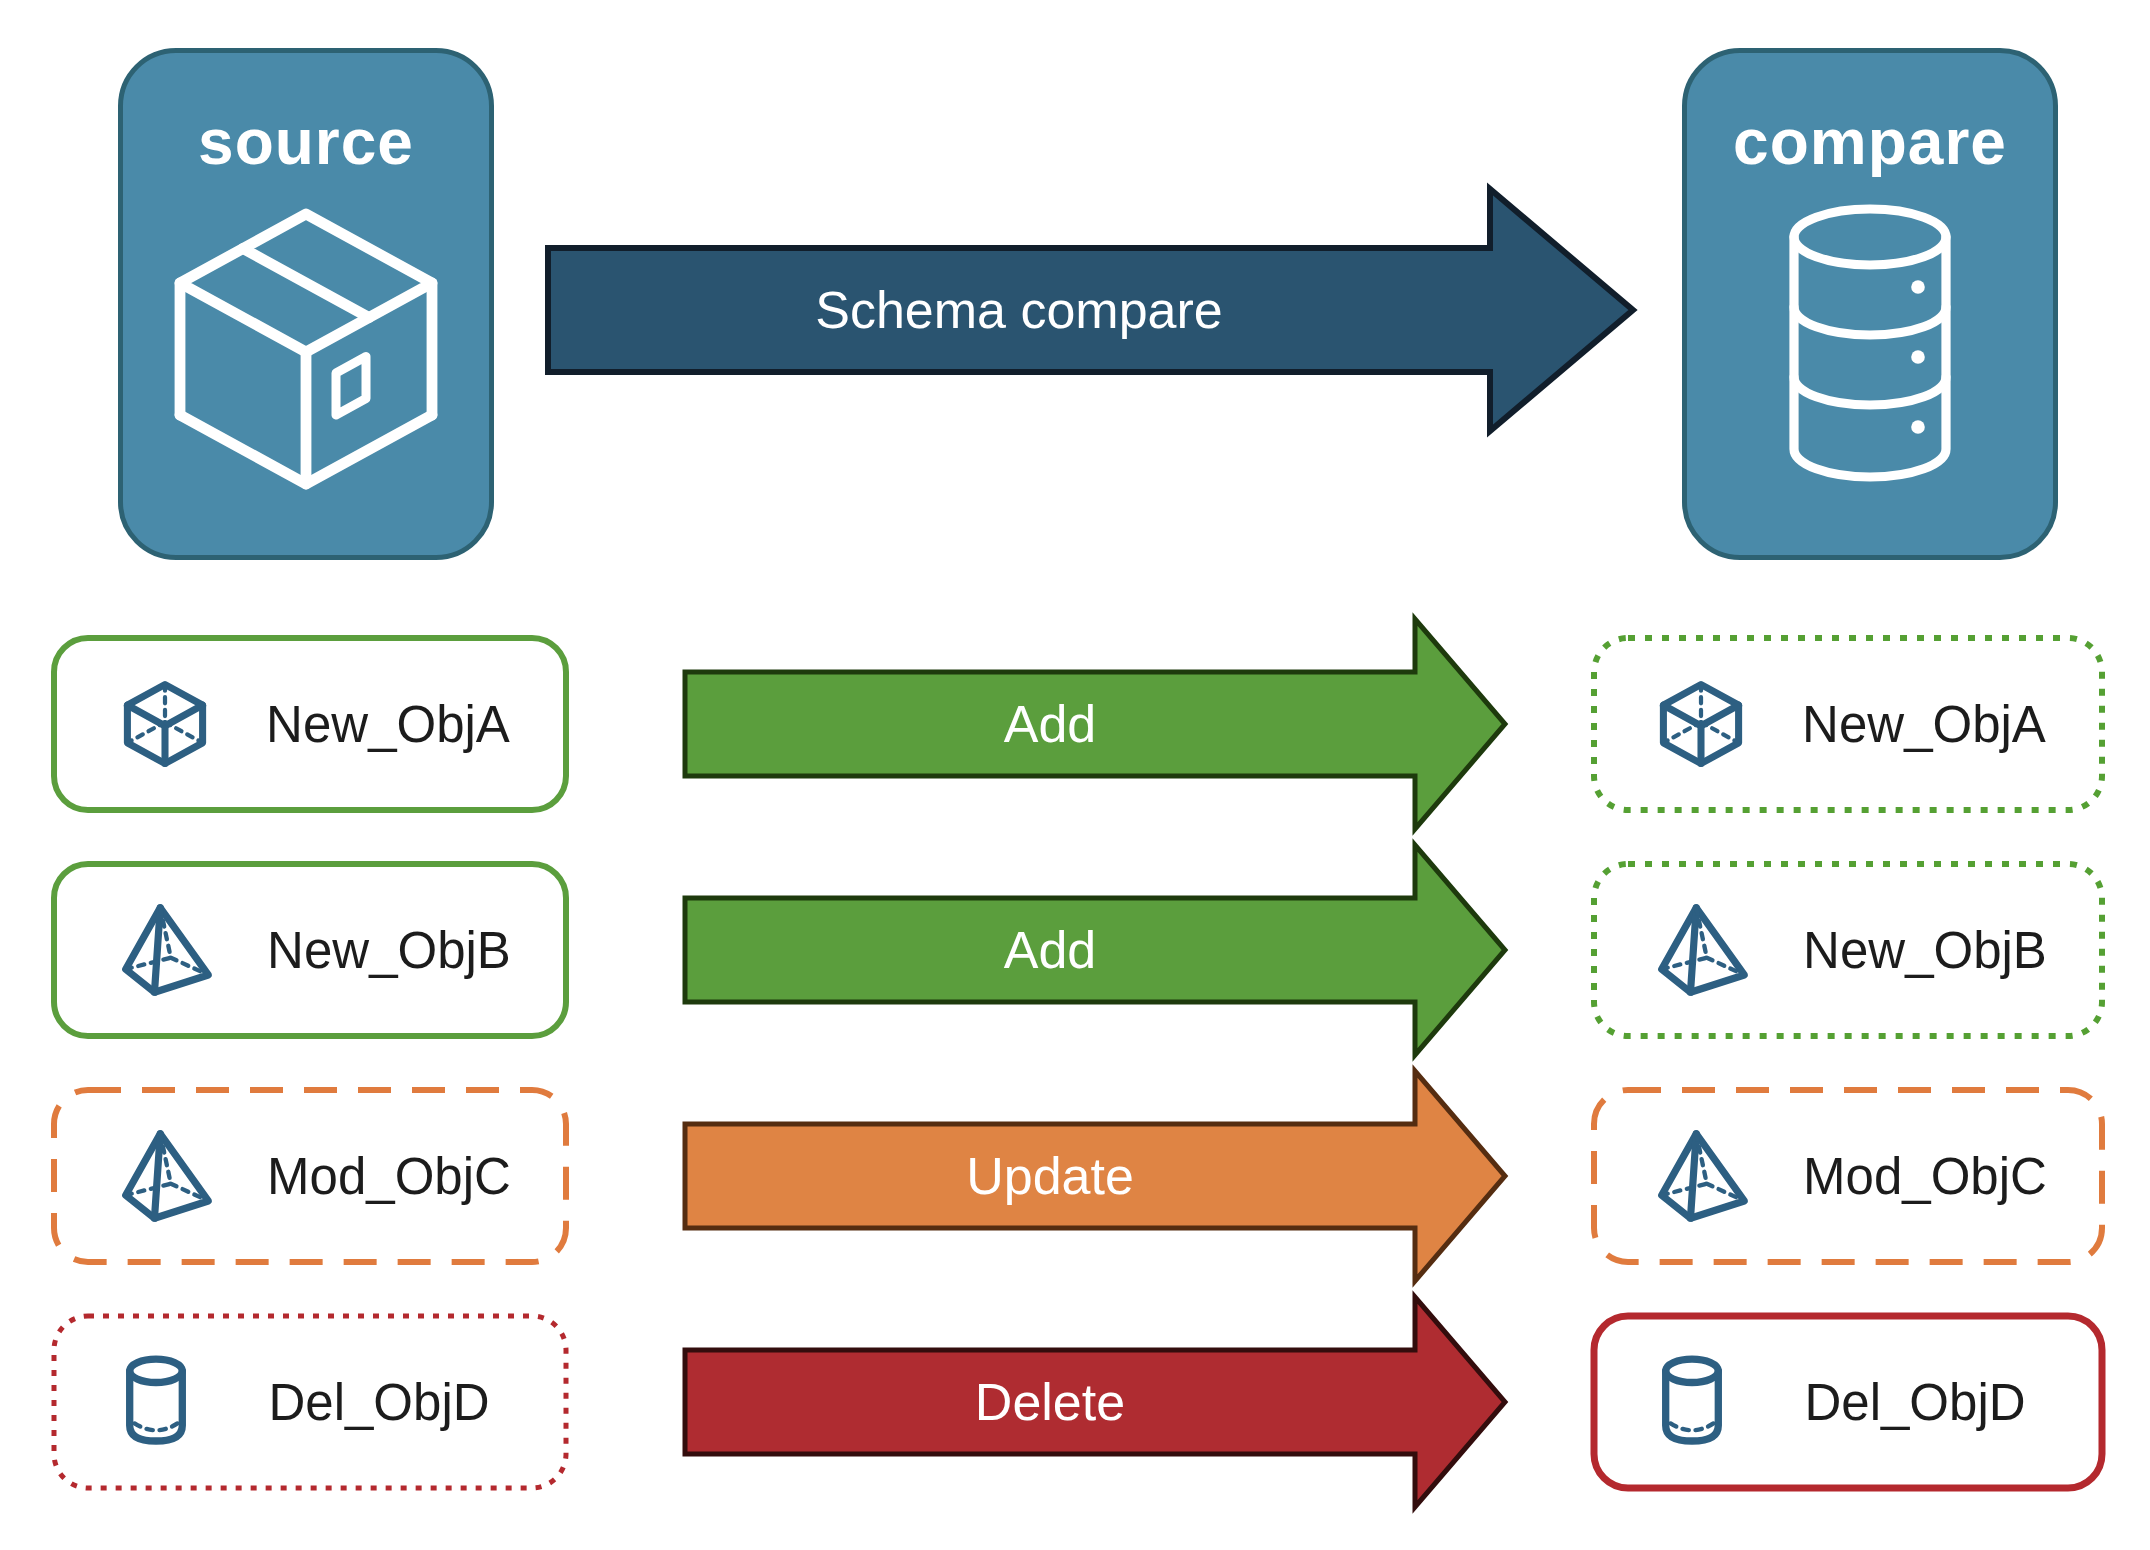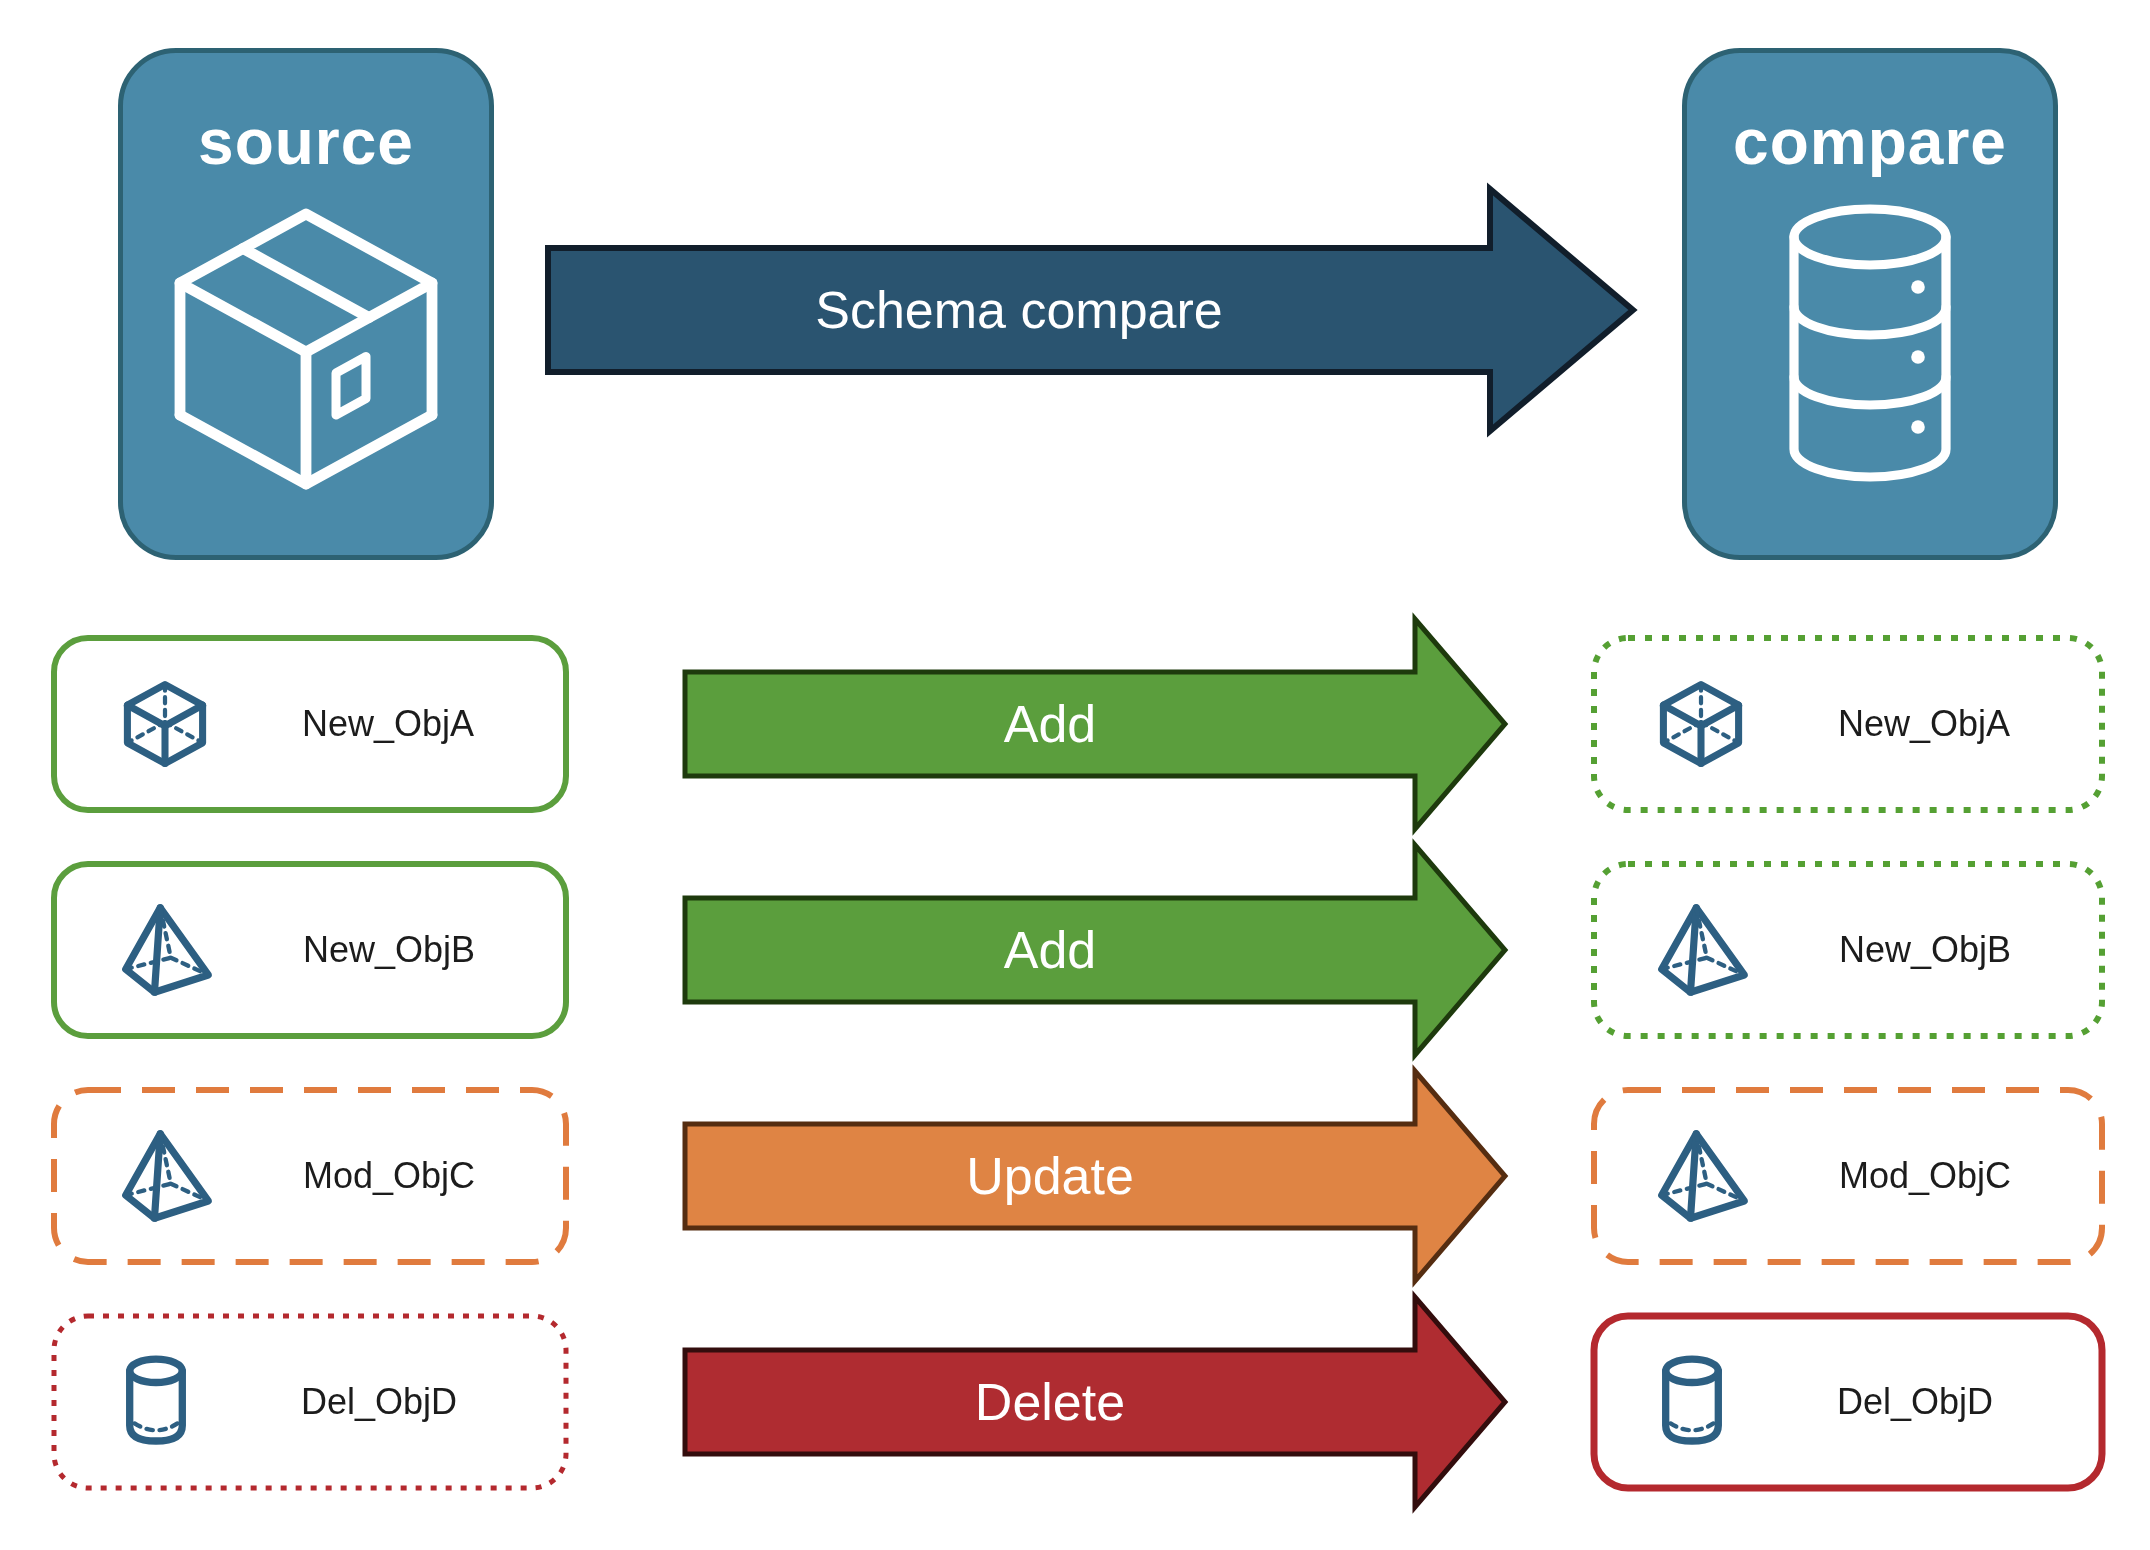--- a/index.html
+++ b/index.html
@@ -45,21 +45,21 @@
   .col-right{left:1590px;width:516px;padding-left:64px;}
   .frame{position:absolute;left:0;top:0;width:100%;height:100%;}
   .frame rect{fill:none;}
   .frame-green-solid  .frame rect{stroke:#5b9e3d;stroke-width:6;}
   .frame-green-dotted .frame rect{stroke:#55a033;stroke-width:6;stroke-dasharray:7 10;}
   .frame-orange-dashed .frame rect{stroke:#e07b3e;stroke-width:6;stroke-dasharray:33 21;}
   .frame-red-dotted   .frame rect{stroke:#b4292e;stroke-width:5;stroke-dasharray:6 9;}
   .frame-red-solid    .frame rect{stroke:#b4292e;stroke-width:7;}
   .oicon{flex:0 0 auto;position:relative;z-index:1;}
   .olabel{
-    flex:1;text-align:center;font-size:36px;color:#1c1c1c;
+    flex:1;text-align:center;font-size:51px;color:#1c1c1c;
     position:relative;z-index:1;padding-right:6px;white-space:nowrap;
   }
   .ic{fill:none;stroke:#2d5f82;stroke-width:7.5;stroke-linejoin:round;stroke-linecap:round;}
   .icd{fill:none;stroke:#2d5f82;stroke-width:4.5;stroke-dasharray:6.5 7;stroke-linecap:round;}
 </style>
 </head>
 <body>
 
 <div class="canvas">
 

